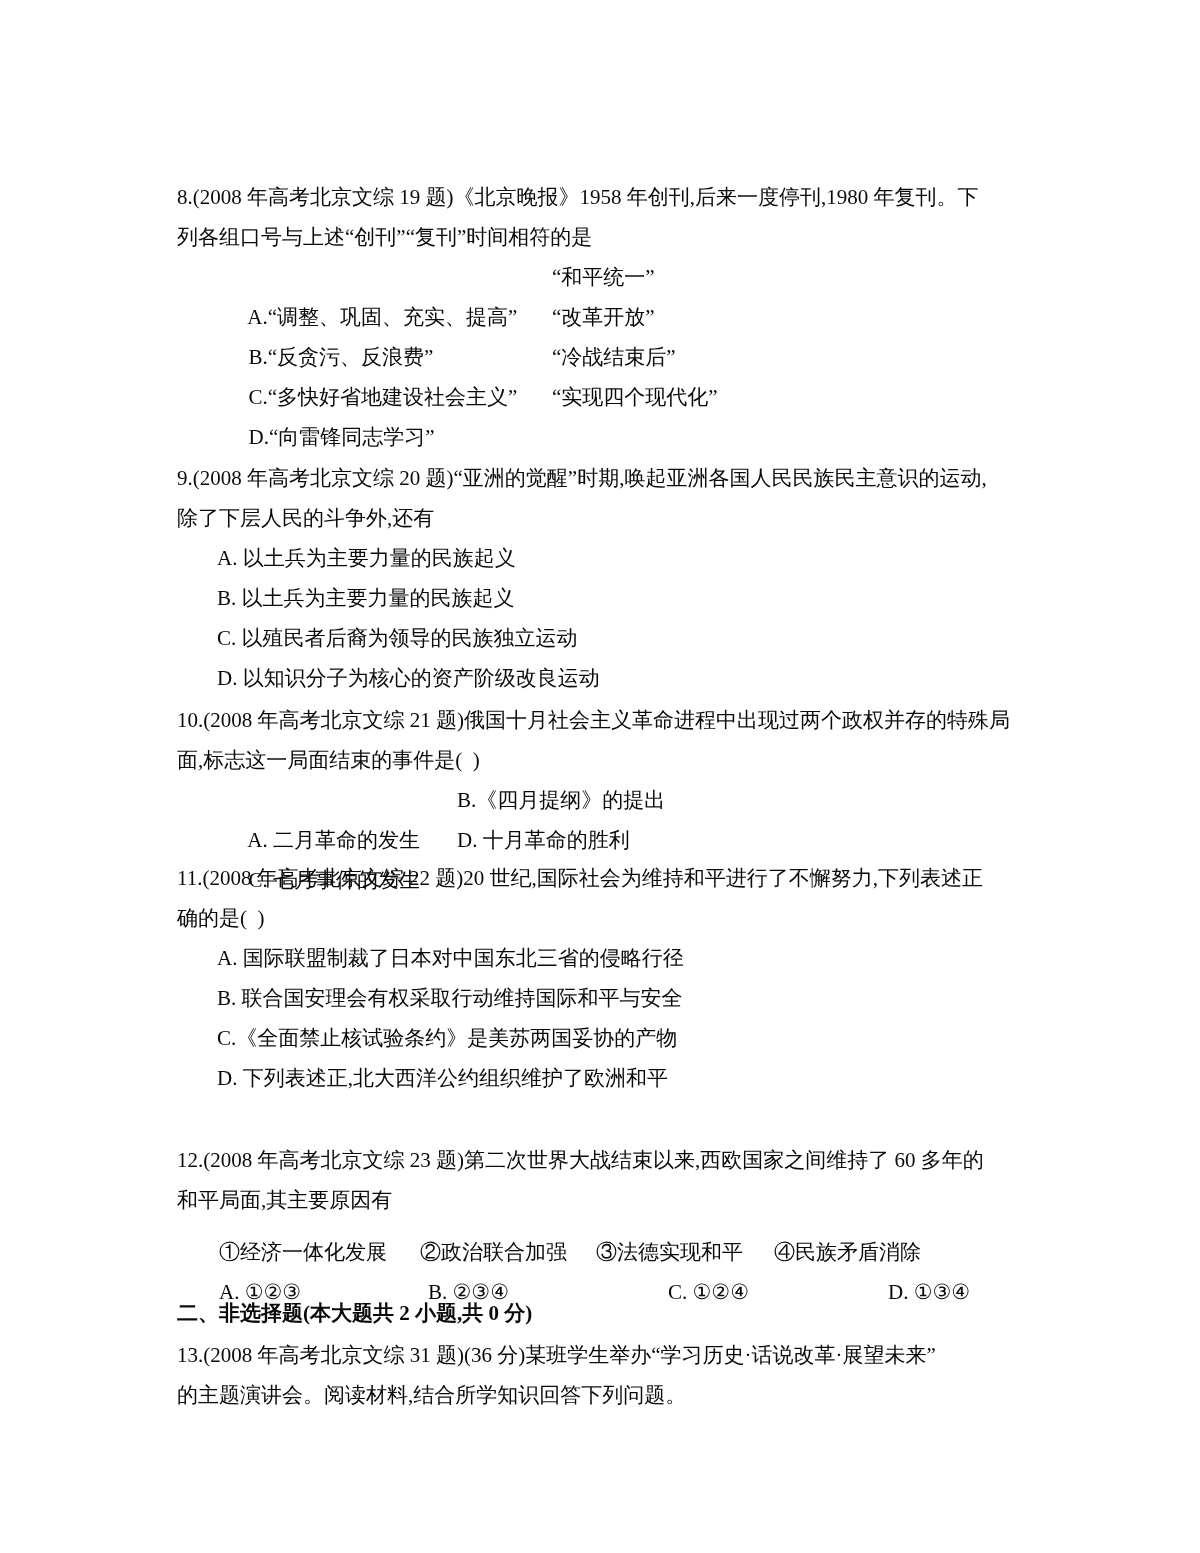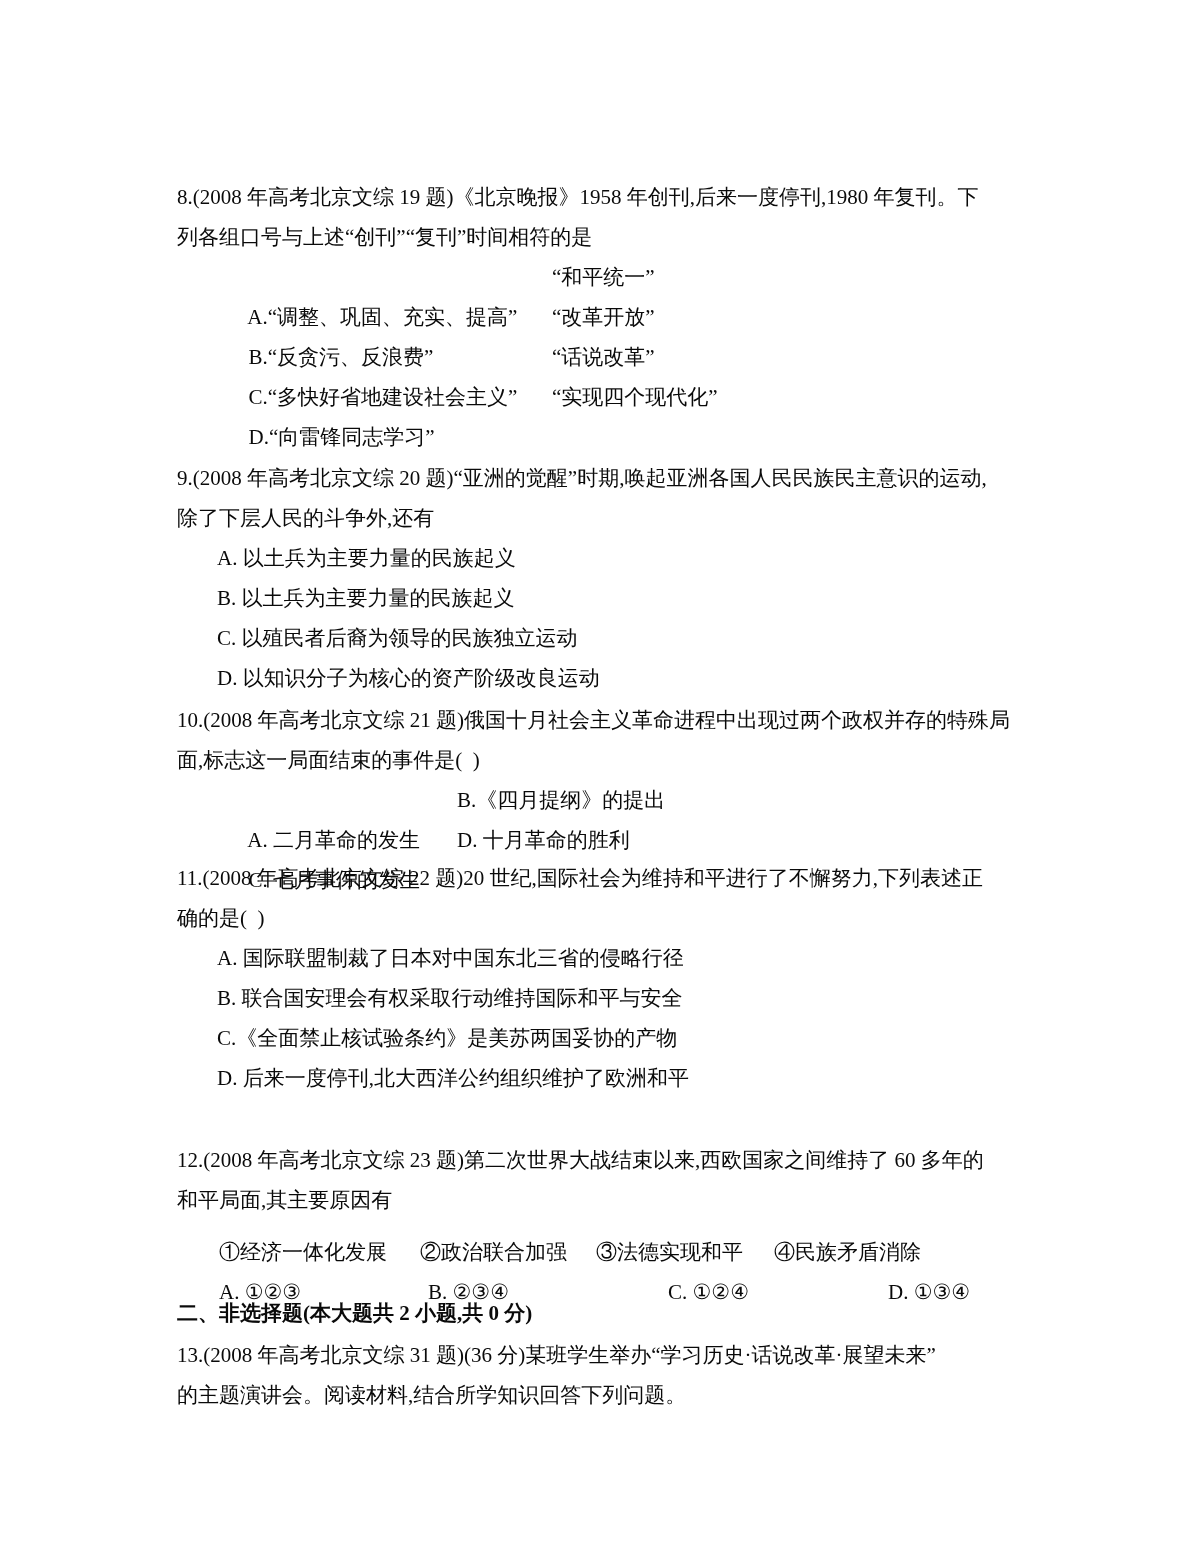--- a/index.html
+++ b/index.html
@@ -67,21 +67,21 @@
     <div class="line opt l2">
       <span>A.“调整、巩固、充实、提高”</span>
       <span class="col-right-q8">“和平统一”</span>
     </div>
     <div class="line opt l3">
       <span>B.“反贪污、反浪费”</span>
       <span class="col-right-q8">“改革开放”</span>
     </div>
     <div class="line opt l4">
       <span>C.“多快好省地建设社会主义”</span>
-      <span class="col-right-q8">“话说改革”</span>
+      <span class="col-right-q8">“冷战结束后”</span>
     </div>
     <div class="line opt l5">
       <span>D.“向雷锋同志学习”</span>
       <span class="col-right-q8">“实现四个现代化”</span>
     </div>
   </section>
 
   <section class="q" style="top:458px">
     <div class="line stem l0">9.(2008 年高考北京文综 20 题)“亚洲的觉醒”时期,唤起亚洲各国人民民族民主意识的运动,</div>
     <div class="line stem l1">除了下层人民的斗争外,还有</div>
@@ -103,21 +103,21 @@
       <span class="col-right-q10">D. 十月革命的胜利</span>
     </div>
   </section>
 
   <section class="q" style="top:858px">
     <div class="line stem l0">11.(2008 年高考北京文综 22 题)20 世纪,国际社会为维持和平进行了不懈努力,下列表述正</div>
     <div class="line stem l1">确的是(  )</div>
     <div class="line opt l2">A. 国际联盟制裁了日本对中国东北三省的侵略行径</div>
     <div class="line opt l3">B. 联合国安理会有权采取行动维持国际和平与安全</div>
     <div class="line opt l4">C.《全面禁止核试验条约》是美苏两国妥协的产物</div>
-    <div class="line opt l5">D. 后来一度停刊,北大西洋公约组织维护了欧洲和平</div>
+    <div class="line opt l5">D. 下列表述正,北大西洋公约组织维护了欧洲和平</div>
   </section>
 
   <section class="q" style="top:1140px">
     <div class="line stem l0">12.(2008 年高考北京文综 23 题)第二次世界大战结束以来,西欧国家之间维持了 60 多年的</div>
     <div class="line stem l1">和平局面,其主要原因有</div>
     <div class="line l2">
       <span class="itm itm-1">①经济一体化发展</span>
       <span class="itm itm-2">②政治联合加强</span>
       <span class="itm itm-3">③法德实现和平</span>
       <span class="itm itm-4">④民族矛盾消除</span>

